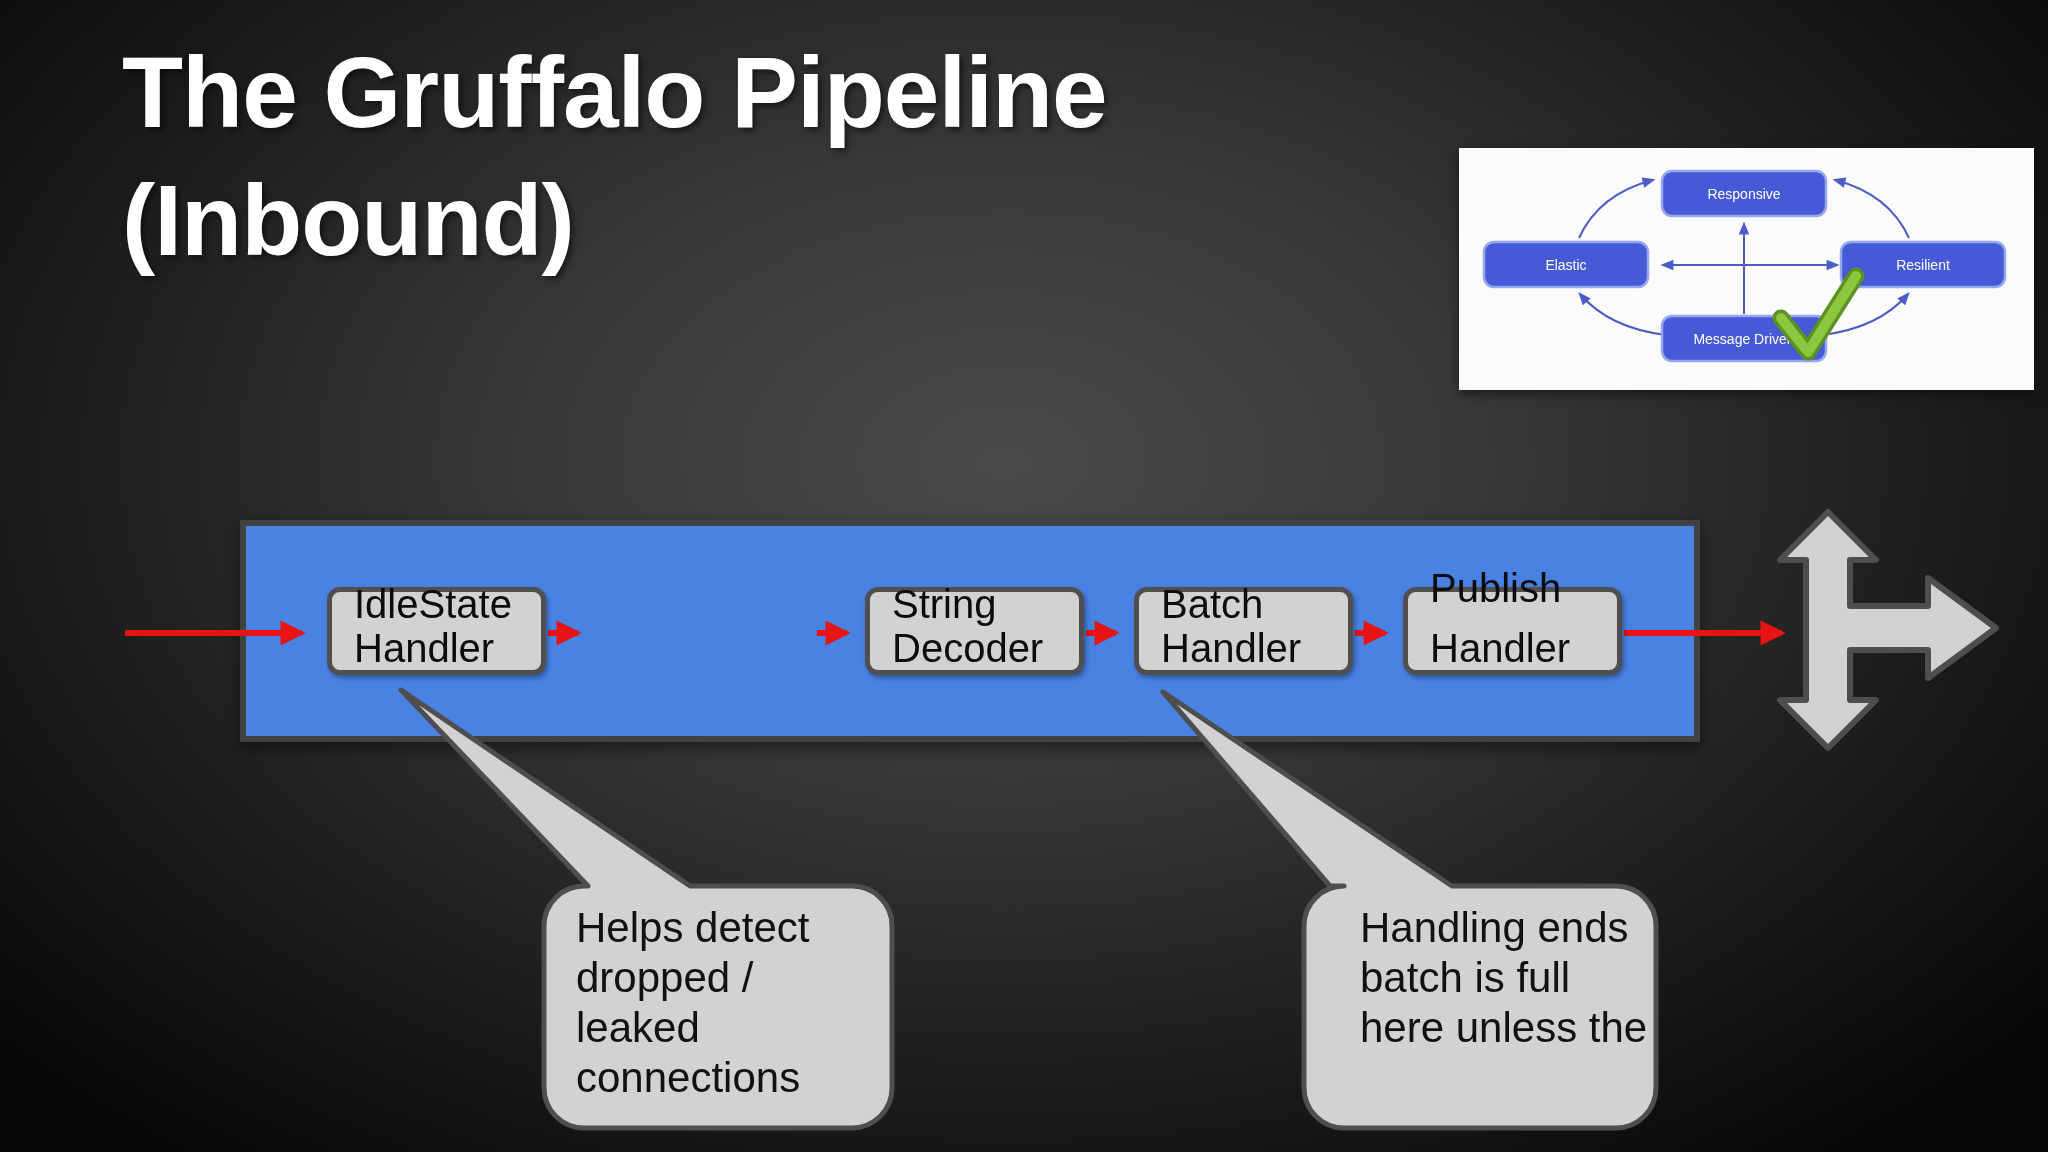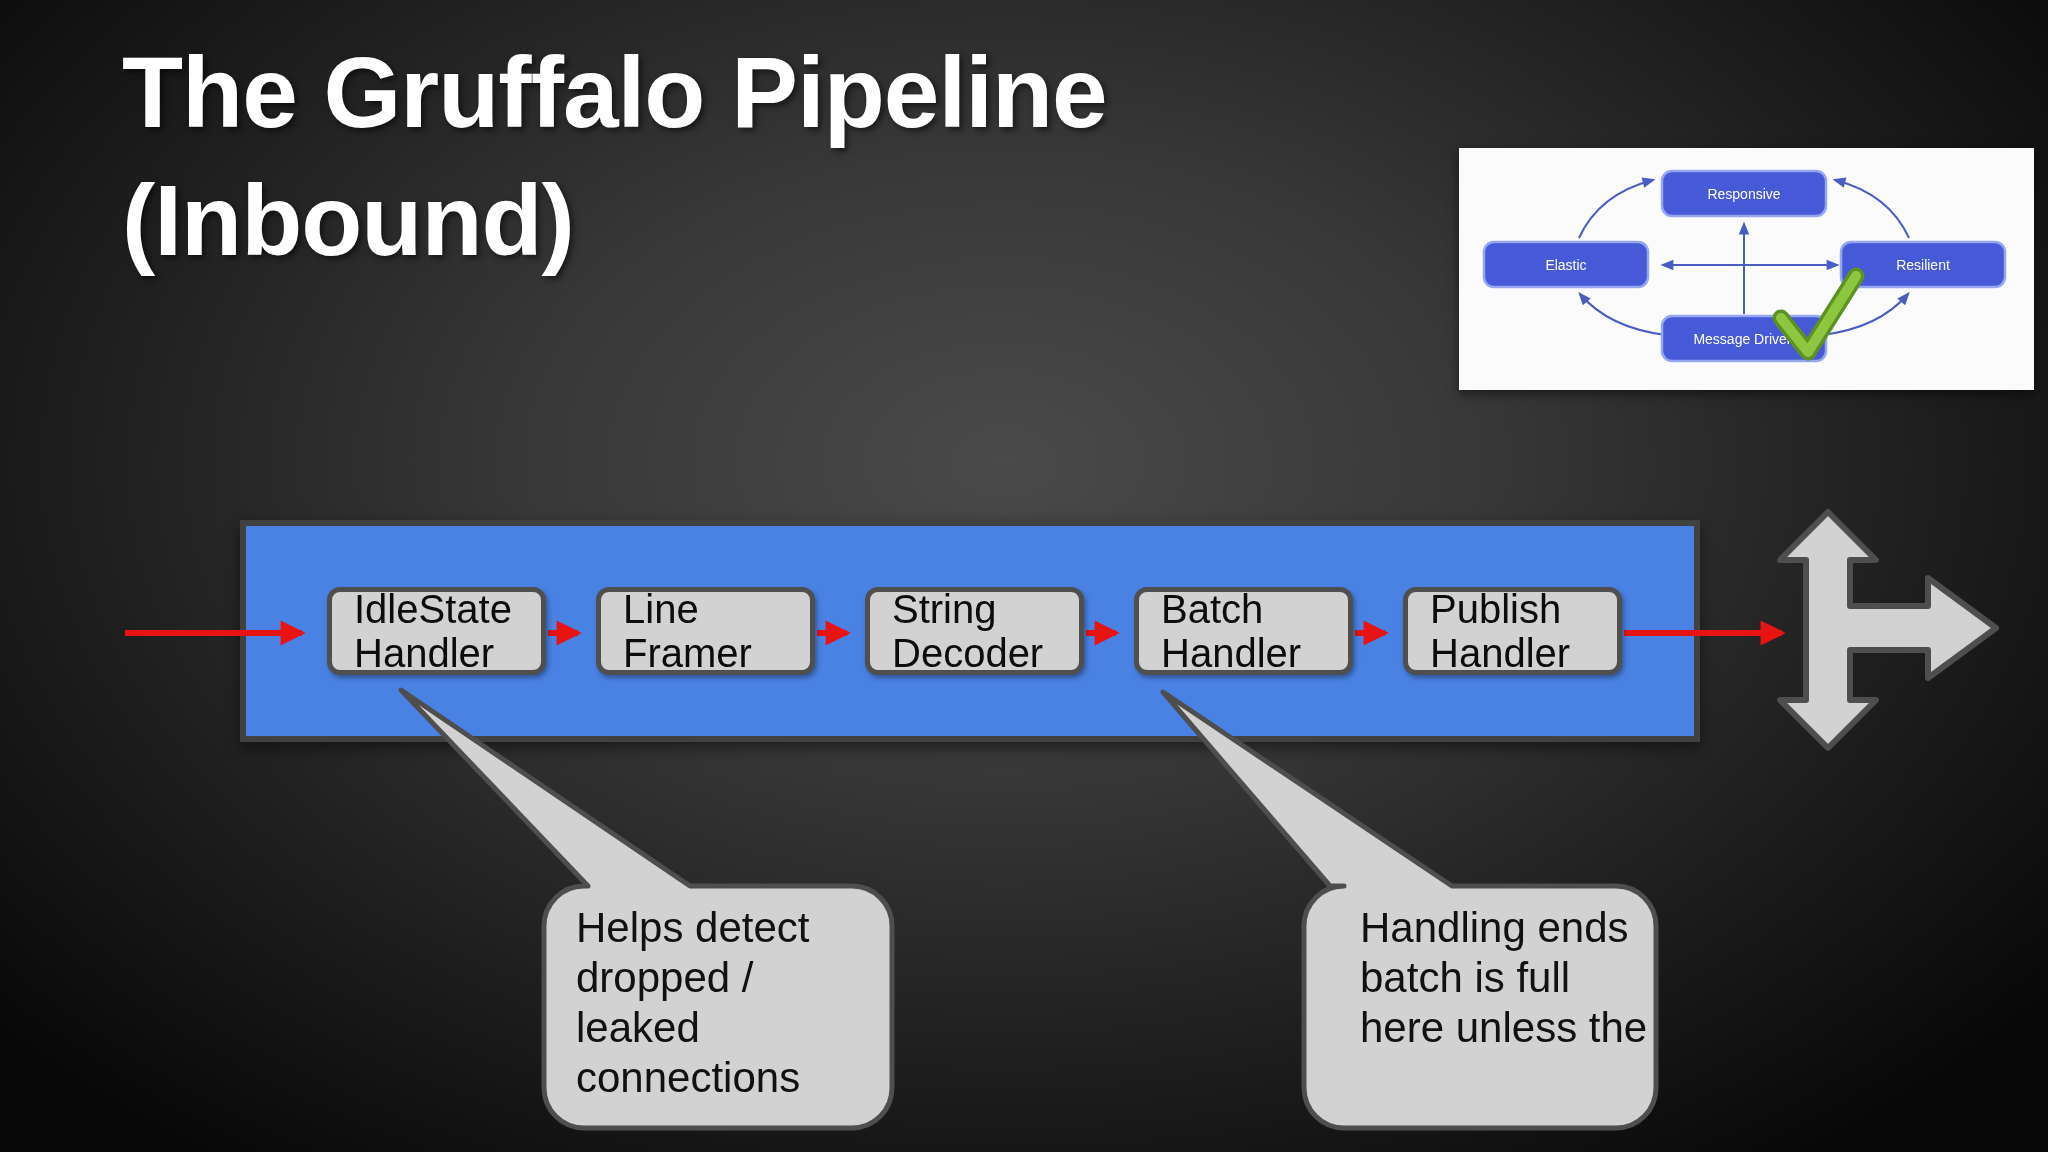--- a/index.html
+++ b/index.html
@@ -16,29 +16,29 @@
   .title span{display:block;}
   #pipeline-box{
     position:absolute;left:240px;top:520px;width:1460px;height:222px;
     background:#4a82e4;border:6px solid #414141;box-sizing:border-box;
     box-shadow:0 6px 14px rgba(0,0,0,0.45);
   }
   .stage{
     position:absolute;top:587px;height:88px;width:219px;box-sizing:border-box;
     background:#d2d2d2;border:5px solid #4f4f4f;border-radius:13px;
     color:#0c0c0c;font-size:40px;line-height:44px;
-    display:flex;flex-direction:column;justify-content:center;
+    display:flex;flex-direction:column;justify-content:flex-end;
     padding-left:22px;z-index:5;
     box-shadow:2px 3px 5px rgba(0,0,0,0.35);
   }
   #stage-1{left:327px;}
   #stage-2{left:596px;}
   #stage-3{left:865px;}
   #stage-4{left:1134px;}
-  #stage-5{left:1403px;}
+  #stage-5{left:1403px;gap:16px;}
   #overlay{position:absolute;left:0;top:0;z-index:4;}
   #graphite-label{
     position:absolute;left:1700px;top:438px;width:300px;text-align:center;
     color:#ffffff;font-size:38px;z-index:6;
   }
   .callout-text{
     position:absolute;z-index:7;color:#111111;font-size:42px;line-height:50px;
   }
   #callout-text-1{left:576px;top:903px;}
   #callout-text-2{left:1360px;top:903px;}
@@ -83,24 +83,20 @@
              A 40,40 0 0 1 584,886 Z" fill="#d2d2d2" stroke="#4e4e4e" stroke-width="5" stroke-linejoin="round"></path>
 
     <path d="M 1330,886 L 1163,692 L 1452,886 L 1616,886 A 40,40 0 0 1 1656,926 L 1656,1088
              A 40,40 0 0 1 1616,1128 L 1344,1128 A 40,40 0 0 1 1304,1088 L 1304,926
              A 40,40 0 0 1 1344,886 Z" fill="#d2d2d2" stroke="#4e4e4e" stroke-width="5" stroke-linejoin="round"></path>
   </svg>
 
   <div class="stage" id="stage-1">
     <span>IdleState</span>
     <span>Handler</span>
-  </div>
-  <div class="stage" id="stage-2">
-    <span>Line</span>
-    <span>Framer</span>
   </div>
   <div class="stage" id="stage-3">
     <span>String</span>
     <span>Decoder</span>
   </div>
   <div class="stage" id="stage-4">
     <span>Batch</span>
     <span>Handler</span>
   </div>
   <div class="stage" id="stage-5">

